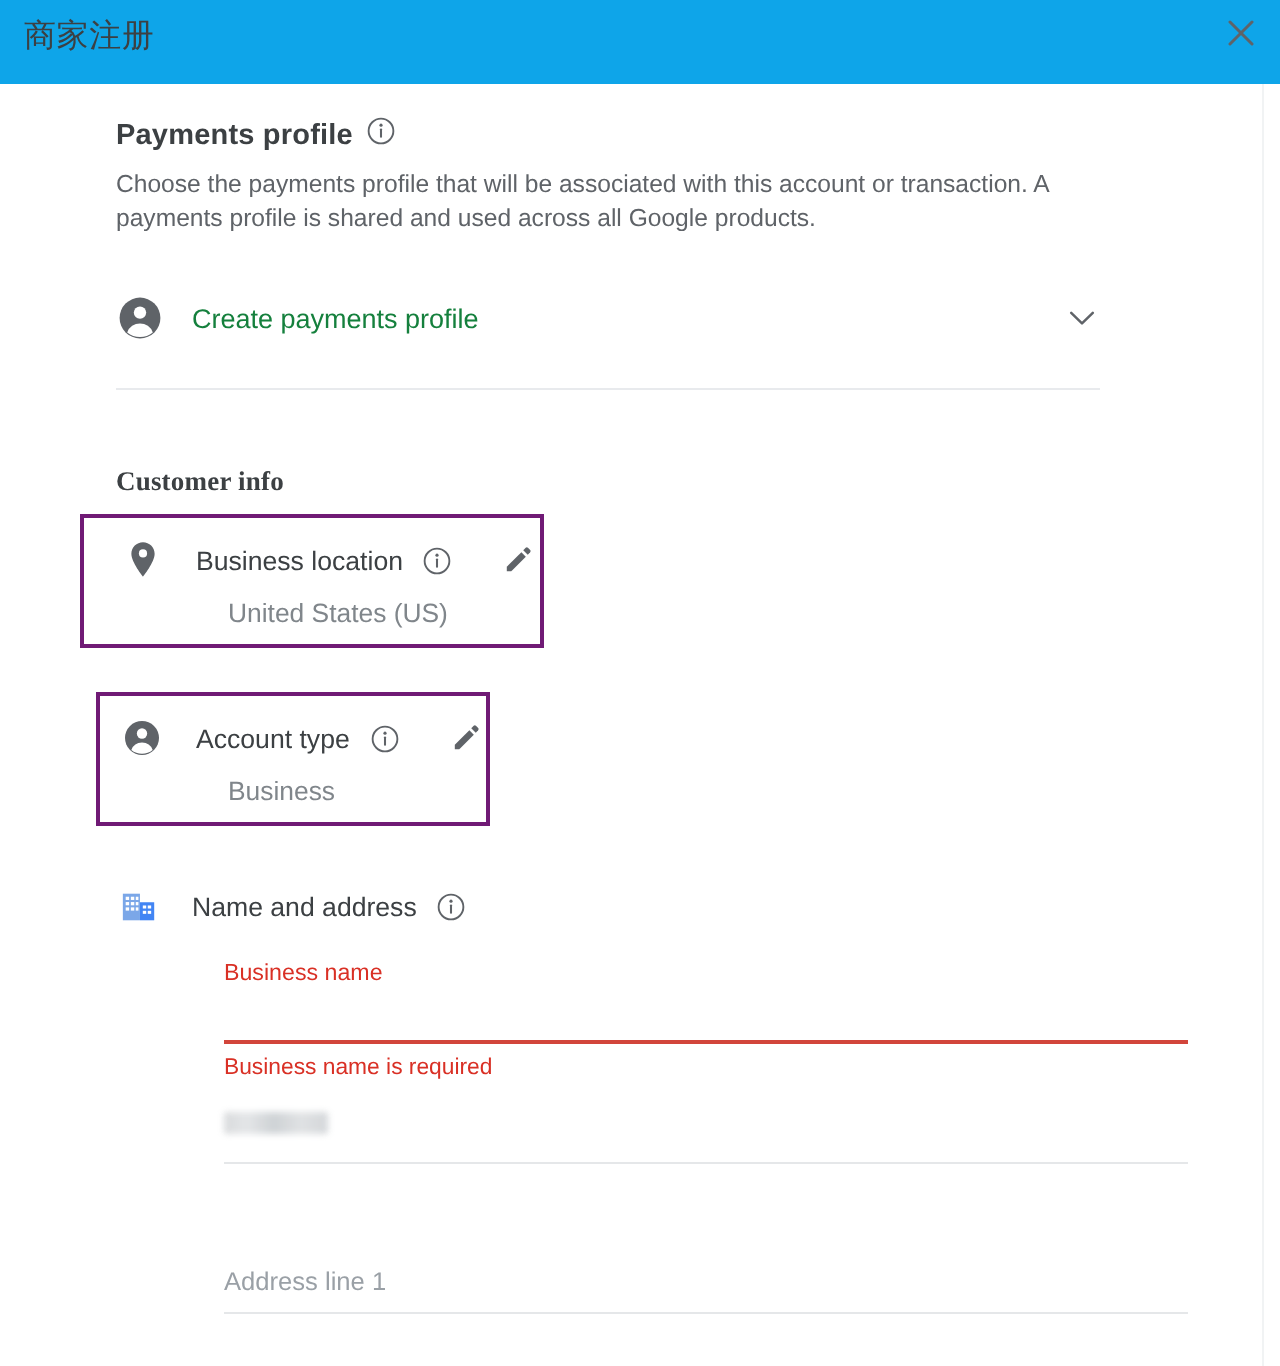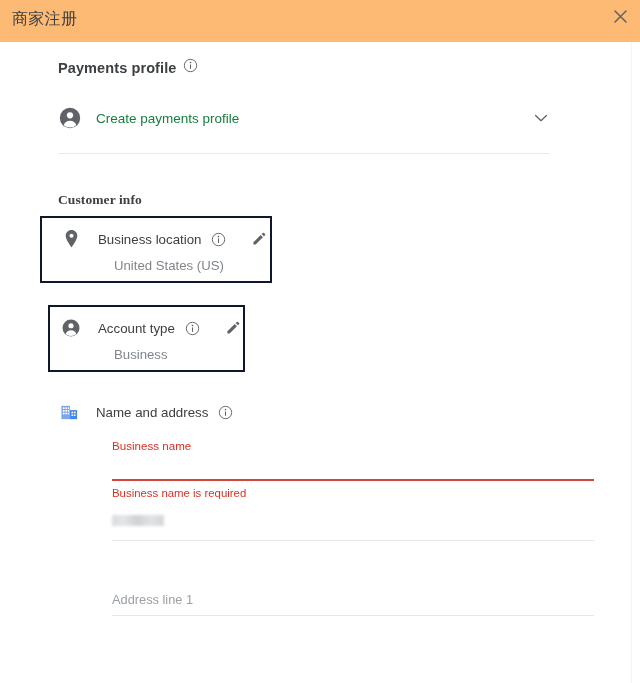--- a/index.html
+++ b/index.html
@@ -13,21 +13,21 @@
     font-family: "Liberation Sans", "DejaVu Sans", sans-serif;
     color: #3c4043;
     overflow: hidden;
     position: relative;
   }
 
   
   .dialog-header {
     position: relative;
     height: 42px;
-    background: #fdba74;
+    background: #0ea5e9;
   }
   .dialog-title {
     position: absolute;
     left: 12px;
     top: 8px;
     font-size: 16px;
     line-height: 22px;
     color: #3c4043;
     letter-spacing: 0.3px;
     font-weight: 400;
@@ -135,21 +135,21 @@
     letter-spacing: 0.1px;
     font-family: Liberation Serif, serif;
   }
 
   .field-block {
     position: relative;
     margin-top: 8px;
     padding: 8px 0 8px 0;
   }
   .field-block.boxed {
-    border: 2px solid #0f172a;
+    border: 2px solid #701a75;
   }
   .fb-loc { margin-left: -18px; padding-left: 18px; width: 232px; box-sizing: border-box; }
   .fb-acc { margin-left: -10px; padding-left: 10px; width: 197px; box-sizing: border-box; margin-top: 22px;}
 
   .row-line {
     display: flex;
     align-items: center;
     height: 26px;
   }
   .lead-icon {
@@ -269,20 +269,21 @@
       <div class="sec-title-row">
         <span class="sec-title">Payments profile</span>
         <span>
           <svg width="15" height="15" viewBox="0 0 16 16" aria-hidden="true">
             <circle cx="8" cy="8" r="6.6" fill="none" stroke="#5f6368" stroke-width="1"></circle>
             <circle cx="8" cy="4.9" r="0.85" fill="#5f6368"></circle>
             <rect x="7.45" y="6.6" width="1.1" height="5" rx="0.5" fill="#5f6368"></rect>
           </svg>
         </span>
       </div>
+      <div class="sec-desc">Choose the payments profile that will be associated with this account or transaction. A payments profile is shared and used across all Google products.</div>
 
       <div class="profile-row">
         <span class="avatar-ic">
           <svg width="24" height="24" viewBox="0 0 24 24" aria-hidden="true">
             <circle cx="12" cy="12" r="10.2" fill="#5f6368"></circle>
             <circle cx="12" cy="9.3" r="3.1" fill="#ffffff"></circle>
             <path d="M5.6 19.2a6.8 6.8 0 0 1 12.8 0 10.2 10.2 0 0 1-12.8 0z" fill="#ffffff"></path>
           </svg>
         </span>
         <span class="profile-label">Create payments profile</span>

